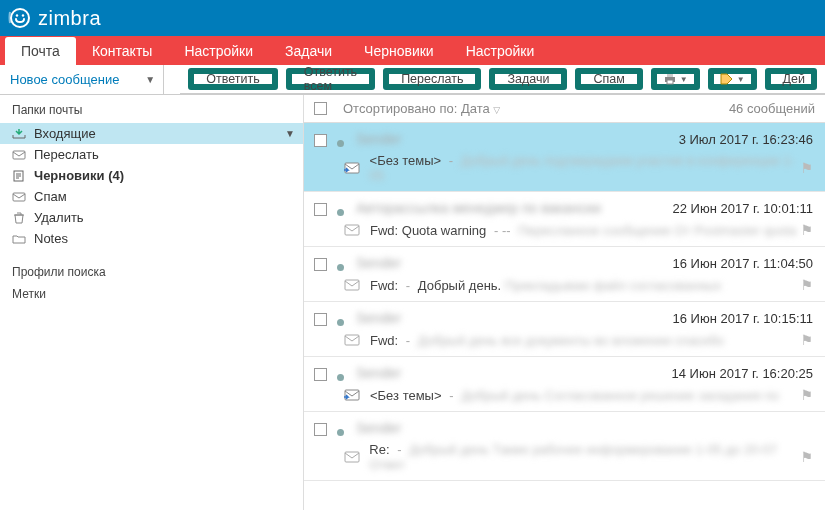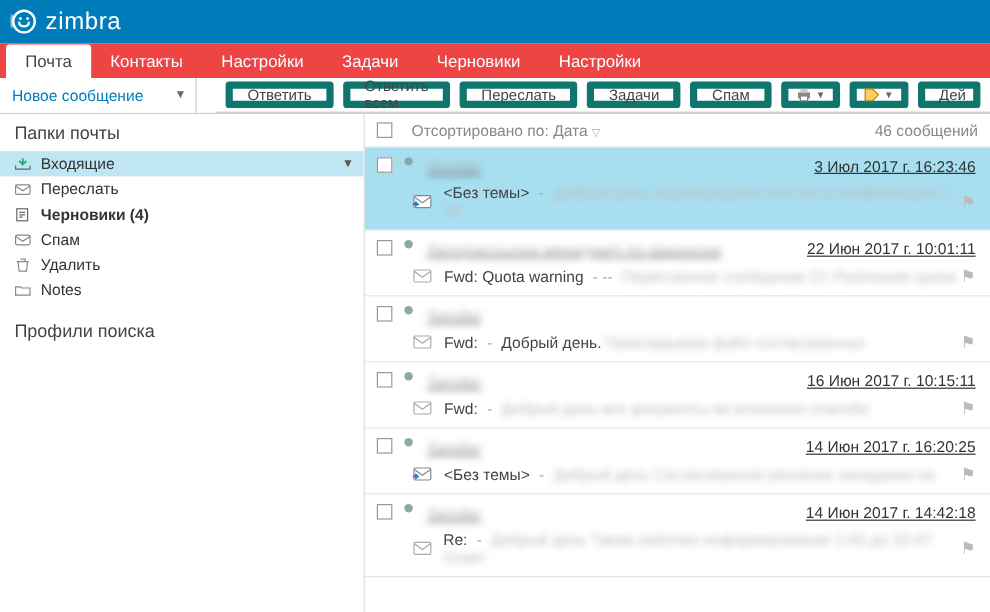--- a/index.html
+++ b/index.html
@@ -95,21 +95,21 @@
   .btn.icon-only { padding: 3px 6px; }
   .dd-car { font-size: 8px; color: #666; }
   .layout { display: flex; height: calc(510px - 36px - 29px - 30px); }
   .sidebar {
     width: 304px;
     border-right: 1px solid #ddd;
     background: #fff;
     overflow: hidden;
   }
   .side-hdr {
-    font-size: 15px;
+    font-size: 12px;
     color: #444;
     padding: 8px 12px 6px;
   }
   .folder {
     display: flex;
     align-items: center;
     padding: 3px 10px;
     font-size: 13px;
     color: #333;
     cursor: pointer;
@@ -132,21 +132,21 @@
   }
   .listhdr .cb { margin-right: 16px; }
   .listhdr .right { margin-left: auto; }
   .msglist { flex: 1; overflow-y: auto; }
   .msg {
     border-bottom: 1px solid #e6e6e6;
     padding: 8px 12px 8px 10px;
     position: relative;
   }
   .msg.selected { background: #a8dff0; }
-  .row1 { display: flex; align-items: flex-start; text-decoration: underline; }
+  .row1 { display: flex; align-items: flex-end; }
   .cb { width: 13px; height: 13px; border: 1px solid #999; background: #fff; display: inline-block; }
   .dot { width: 7px; height: 7px; border-radius: 50%; background: #8aa; margin-left: 10px; }
   .sender { margin-left: 12px; color: #666; font-size: 14px; }
   .sender.blur { filter: blur(3px); color: #aaa; }
   .date { margin-left: auto; color: #333; font-size: 13px; }
   .msg.selected .date { color: #333; }
   .row2 { display: flex; align-items: center; margin-top: 6px; padding-left: 28px; }
   .env { width: 20px; height: 16px; display: inline-flex; align-items: center; justify-content: center; margin-right: 8px; }
   .subj { color: #444; font-size: 13px; }
   .blurspan { filter: blur(3px); color: #bbb; }
@@ -261,20 +261,21 @@
     <div class="folder">
       <span class="ficon">
           <svg width="14" height="12" viewBox="0 0 14 12">
             <path d="M1 3 h4 l1 1 h7 v6 h-12 z" fill="none" stroke="#888"></path>
           </svg>
         </span>
       <span>Notes</span>
     </div>
 
     <div class="side-hdr" style="margin-top:8px">Профили поиска</div>
+    <div class="side-hdr" style="padding-top:2px">Метки</div>
   </div>
 
   <div class="main">
     <div class="listhdr">
       <span class="cb"></span>
       <span>
         <span>Отсортировано по:</span>
         <span>Дата</span>
         <span style="font-size:9px;color:#aaa">▽</span>
       </span>
@@ -320,20 +321,21 @@
           <span class="subj"><span>Fwd: Quota warning</span> <span class="sep">- --</span> <span class="blurspan">Пересланное сообщение От Postmaster quota</span></span>
           <span class="flag">⚑</span>
         </div>
       </div>
 
       <div class="msg">
         <div class="row1">
           <span class="cb"></span>
           <span class="dot"></span>
           <span class="sender blur">Sender</span>
+          <span class="date">16 Июн 2017 г. 11:04:50</span>
         </div>
         <div class="row2">
           <span class="env">
               <svg width="18" height="14" viewBox="0 0 18 14">
                 <rect x="2" y="2" width="14" height="10" rx="1" fill="#fff" stroke="#aaa"></rect>
                 <path d="M2 3 l7 5 l7-5" stroke="#aaa" fill="none"></path>
               </svg>
             </span>
           <span class="subj"><span>Fwd:</span> <span class="sep">-</span> <span>Добрый день.</span> <span class="blurspan">Прикладываю файл согласованных</span></span>
           <span class="flag">⚑</span>
@@ -377,21 +379,20 @@
           <span class="subj"><span>&lt;Без темы&gt;</span> <span class="sep">-</span> <span class="blurspan">Добрый день Согласованное решение заседания по</span></span>
           <span class="flag">⚑</span>
         </div>
       </div>
 
       <div class="msg">
         <div class="row1">
           <span class="cb"></span>
           <span class="dot"></span>
           <span class="sender blur">Sender</span>
-          <span class="date">14 Июн 2017 г. 14:42:18</span>
         </div>
         <div class="row2">
           <span class="env">
               <svg width="18" height="14" viewBox="0 0 18 14">
                 <rect x="2" y="2" width="14" height="10" rx="1" fill="#fff" stroke="#aaa"></rect>
                 <path d="M2 3 l7 5 l7-5" stroke="#aaa" fill="none"></path>
               </svg>
             </span>
           <span class="subj"><span>Re:</span> <span class="sep">-</span> <span class="blurspan">Добрый день Также рабочее информирование 1-05 до 20-07 Ответ</span></span>
           <span class="flag">⚑</span>

